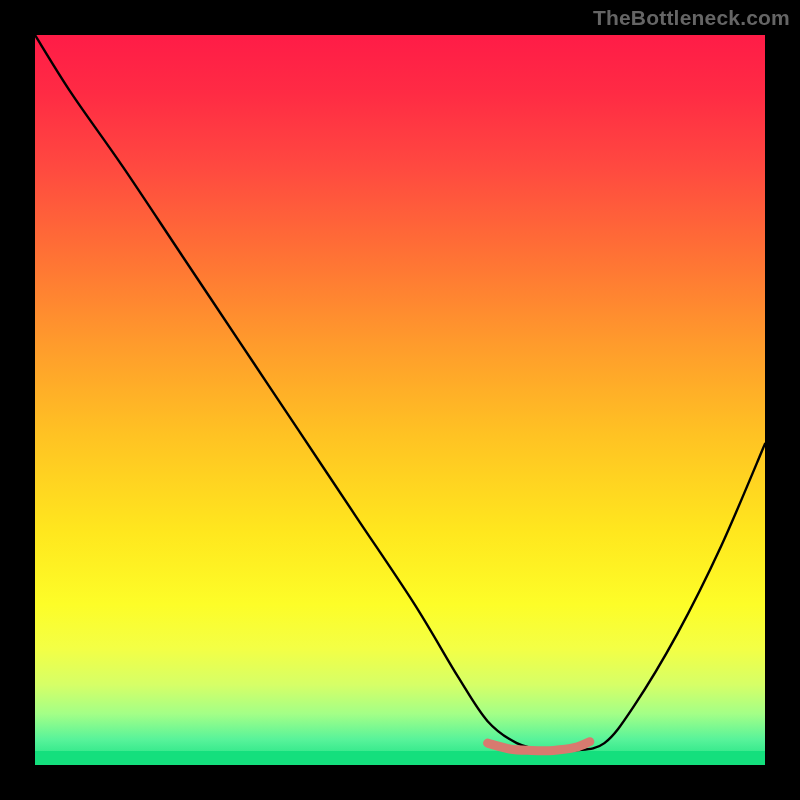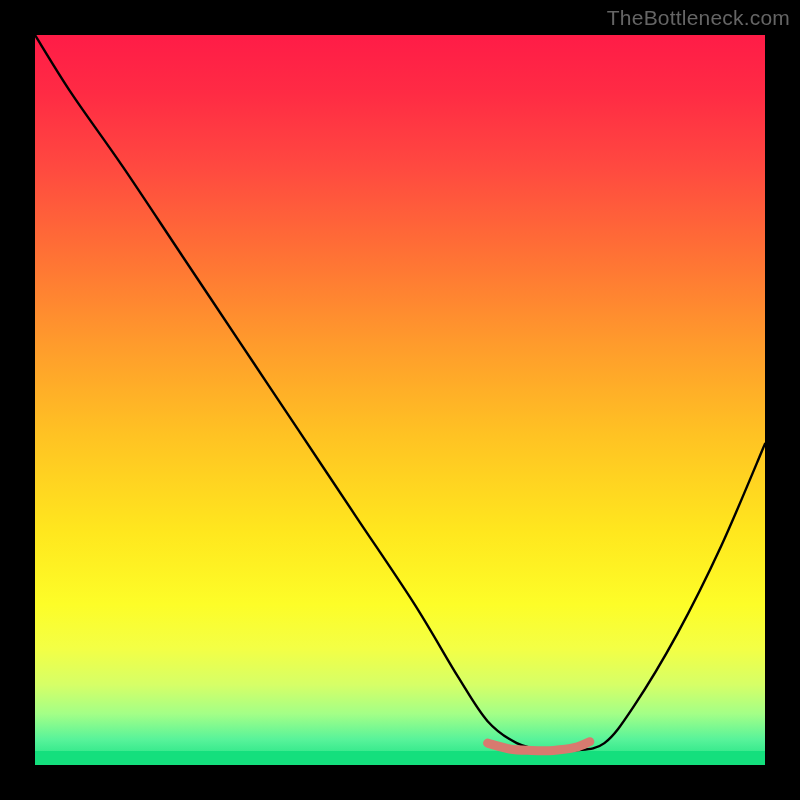--- a/index.html
+++ b/index.html
@@ -16,21 +16,21 @@
     width: 800px;
     height: 800px;
     background: #000;
   }
   .watermark {
     position: absolute;
     top: 6px;
     right: 10px;
     color: #656565;
     font-size: 21px;
-    font-weight: 400;
+    font-weight: 700;
     letter-spacing: 0.2px;
     z-index: 10;
   }
   .plot-area {
     position: absolute;
     left: 35px;
     top: 35px;
     width: 730px;
     height: 730px;
     overflow: hidden;

